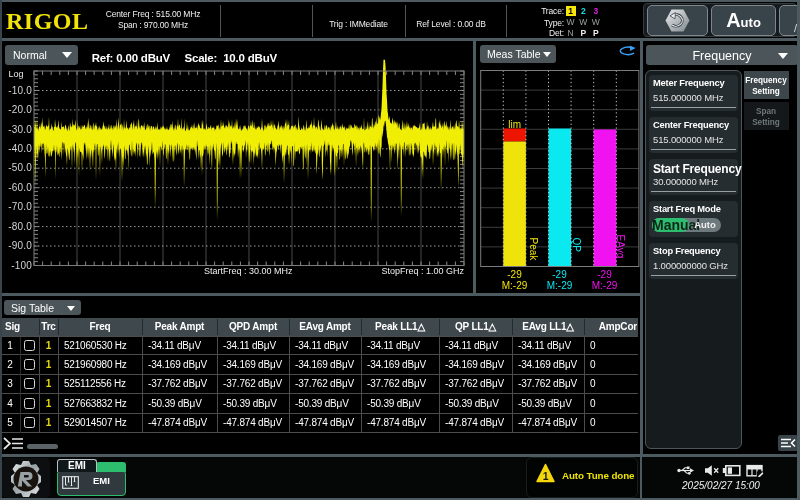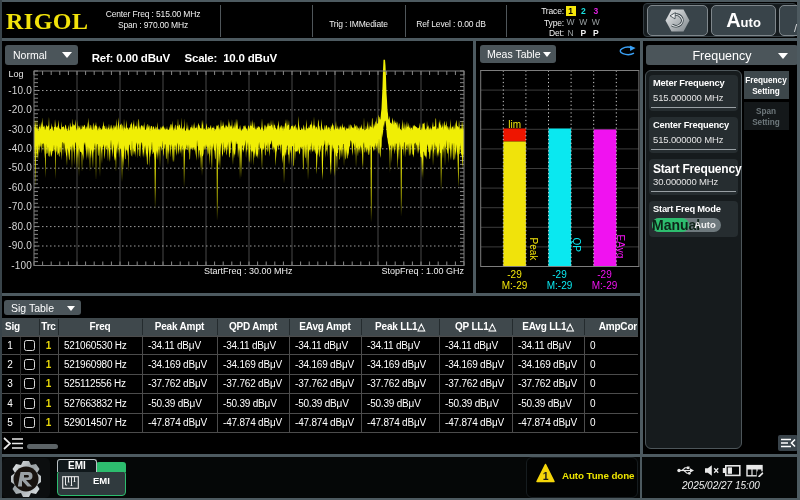--- a/index.html
+++ b/index.html
@@ -376,20 +376,25 @@
         <div style="position:absolute;left:4px;top:2.8px;font-size:12px;font-weight:bold;color:#fff;white-space:nowrap;letter-spacing:-0.2px;">Start Frequency</div>
         <div style="position:absolute;left:4px;top:17px;font-size:9.5px;color:#e4e4e4;white-space:nowrap;letter-spacing:-0.15px;">30.000000 MHz</div>
         <div style="position:absolute;left:2px;right:2px;bottom:3.5px;height:1px;background:#99a0a4;"></div>
       </div>
     <div class="abs" style="left:6.5px;top:160px;width:89px;height:36px;background:#262d30;border-radius:4px;">
         <div style="position:absolute;left:4px;top:2.8px;font-size:9.3px;font-weight:bold;color:#fff;white-space:nowrap;letter-spacing:-0.2px;">Start Freq Mode</div>
         <div style="position:absolute;left:3px;top:17px;width:69px;height:14px;background:#6e797d;border-radius:7px;"></div>
         <div style="position:absolute;left:3px;top:17px;width:37px;height:14px;background:#2dbd6e;border-radius:7px;color:#0d2418;font-size:14px;font-weight:bold;text-align:left;line-height:14px;">Manual</div>
         <div style="position:absolute;left:40px;top:17px;width:32px;height:14px;color:#f0f0f0;font-size:9.5px;font-weight:bold;text-align:center;line-height:14px;">Auto</div>
       </div>
+    <div class="abs" style="left:6.5px;top:202px;width:89px;height:36px;background:#262d30;border-radius:4px;">
+        <div style="position:absolute;left:4px;top:2.8px;font-size:9.3px;font-weight:bold;color:#fff;white-space:nowrap;letter-spacing:-0.2px;">Stop Frequency</div>
+        <div style="position:absolute;left:4px;top:17px;font-size:9.5px;color:#e4e4e4;white-space:nowrap;letter-spacing:-0.15px;">1.000000000 GHz</div>
+        <div style="position:absolute;left:2px;right:2px;bottom:3.5px;height:1px;background:#99a0a4;"></div>
+      </div>
     <div class="abs" style="left:101px;top:30px;width:45px;height:28px;background:#3d474b;color:#fff;
       font-size:8.2px;font-weight:bold;text-align:center;line-height:11px;padding-top:3.5px;box-sizing:border-box;">Frequency<br>Setting</div>
     <div class="abs" style="left:101px;top:61px;width:45px;height:28px;background:#14181a;color:#6d777b;
       font-size:8.2px;font-weight:bold;text-align:center;line-height:11px;padding-top:3.5px;box-sizing:border-box;">Span<br>Setting</div>
     <div class="abs" style="left:135.5px;top:394px;width:19.5px;height:16px;background:#39434a;border-radius:2px;">
       <svg width="20" height="16" viewBox="0 0 20 16">
         <path d="M3 4.5 H13 M3 8 H10 M3 11.5 H13" stroke="#fff" stroke-width="1.6"></path>
         <path d="M17 4.5 L13.5 8 L17 11.5" fill="none" stroke="#fff" stroke-width="1.6"></path>
       </svg>
     </div>

